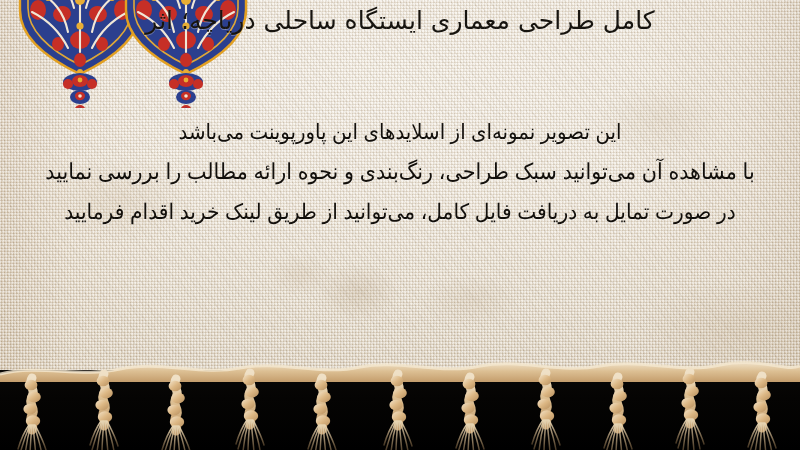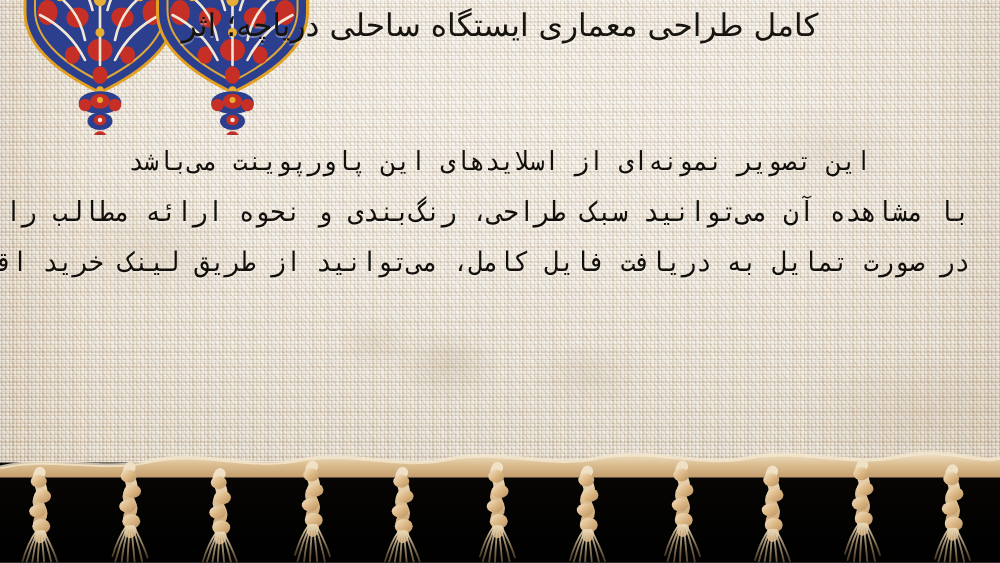--- a/index.html
+++ b/index.html
@@ -73,21 +73,21 @@
     font-size:25px;line-height:38px;color:#17140f;
     letter-spacing:0px;
     text-shadow:0 1px 0 rgba(255,255,255,.30);
   }
   .title .ln{display:block;white-space:nowrap;}
   .title .ln2{font-size:26px;}
 
   .body{
     position:absolute;left:0;top:112px;width:800px;
     text-align:center;direction:rtl;
-    font-family:Liberation Mono, monospace;
+    font-family:Liberation Sans, sans-serif;
     color:#120f0b;
   }
   .body .bl{
     display:block;white-space:nowrap;
     font-size:22px;line-height:40px;
     transform:scaleX(.94);
     text-shadow:0 1px 0 rgba(255,255,255,.28);
   }
   .body .bl1{font-size:21px;}
   .body .bl2{font-size:22px;}

